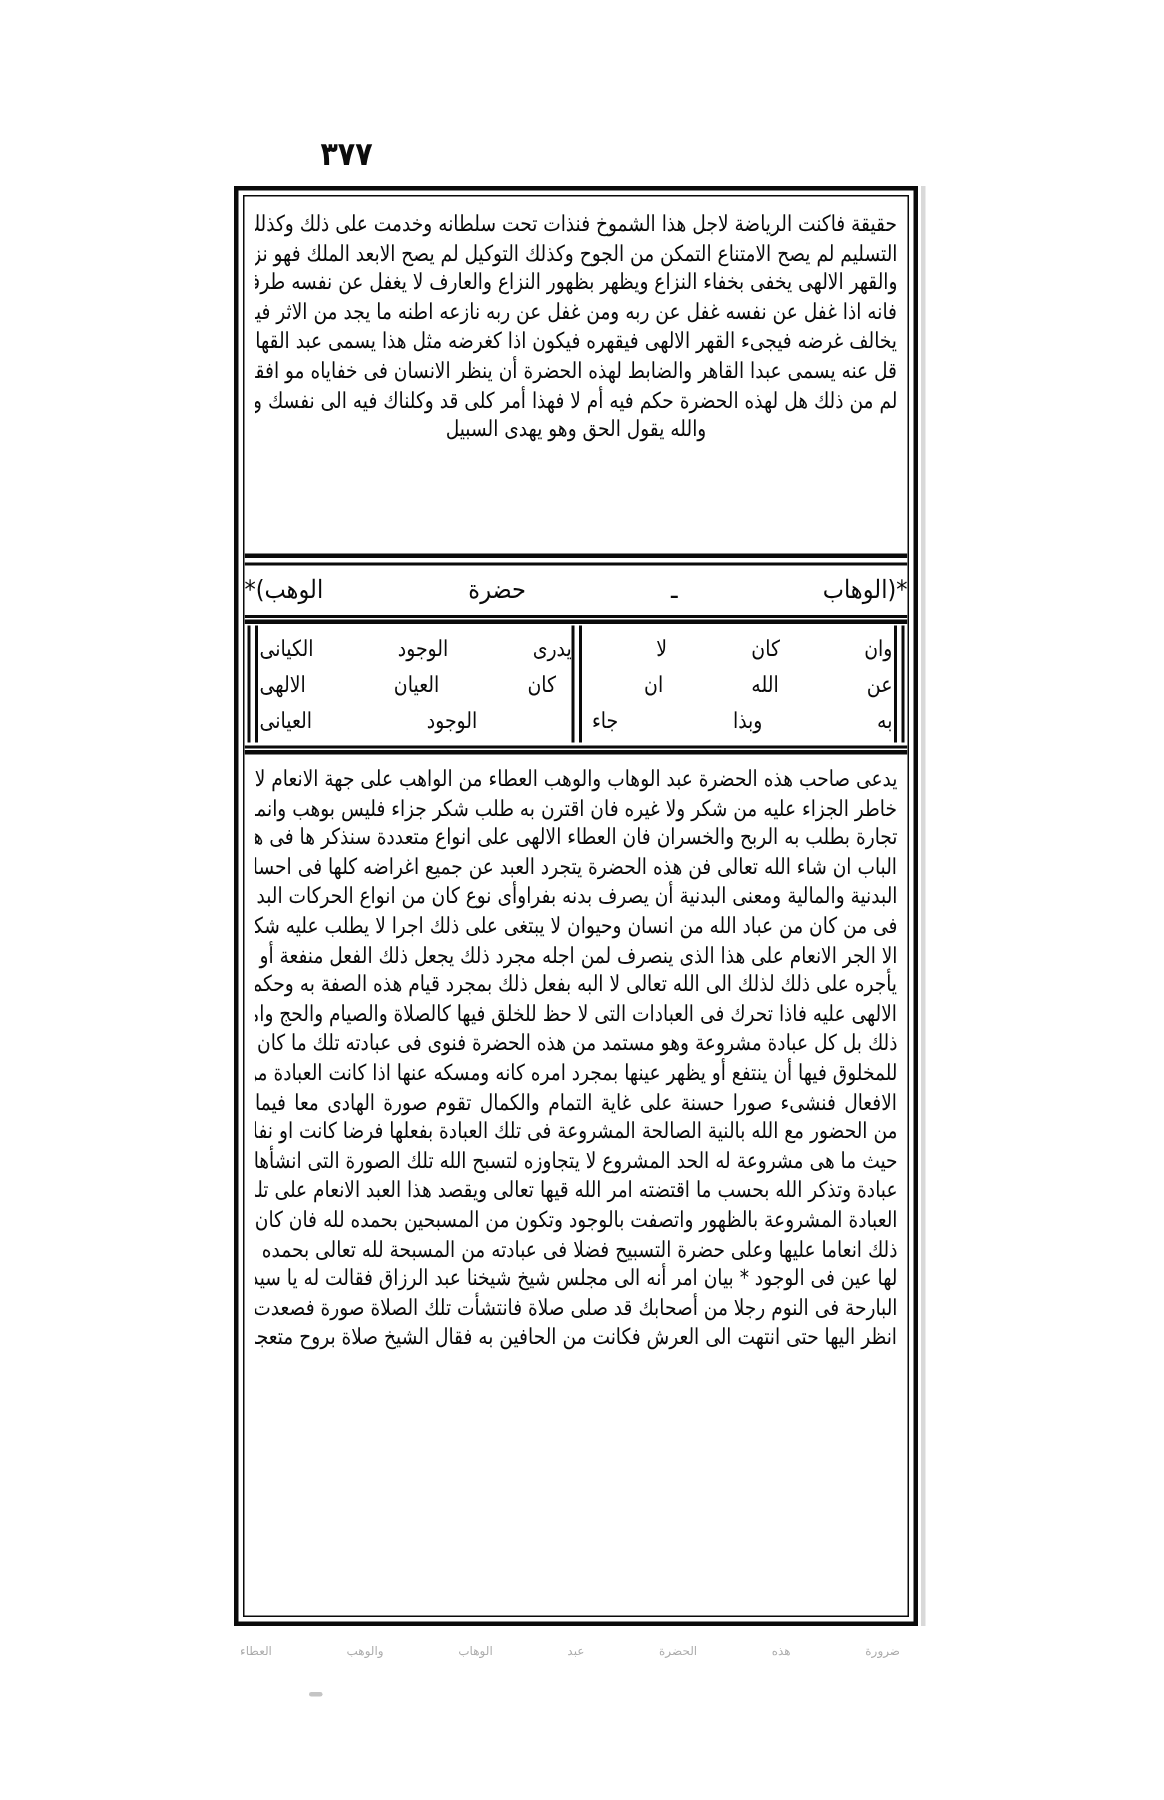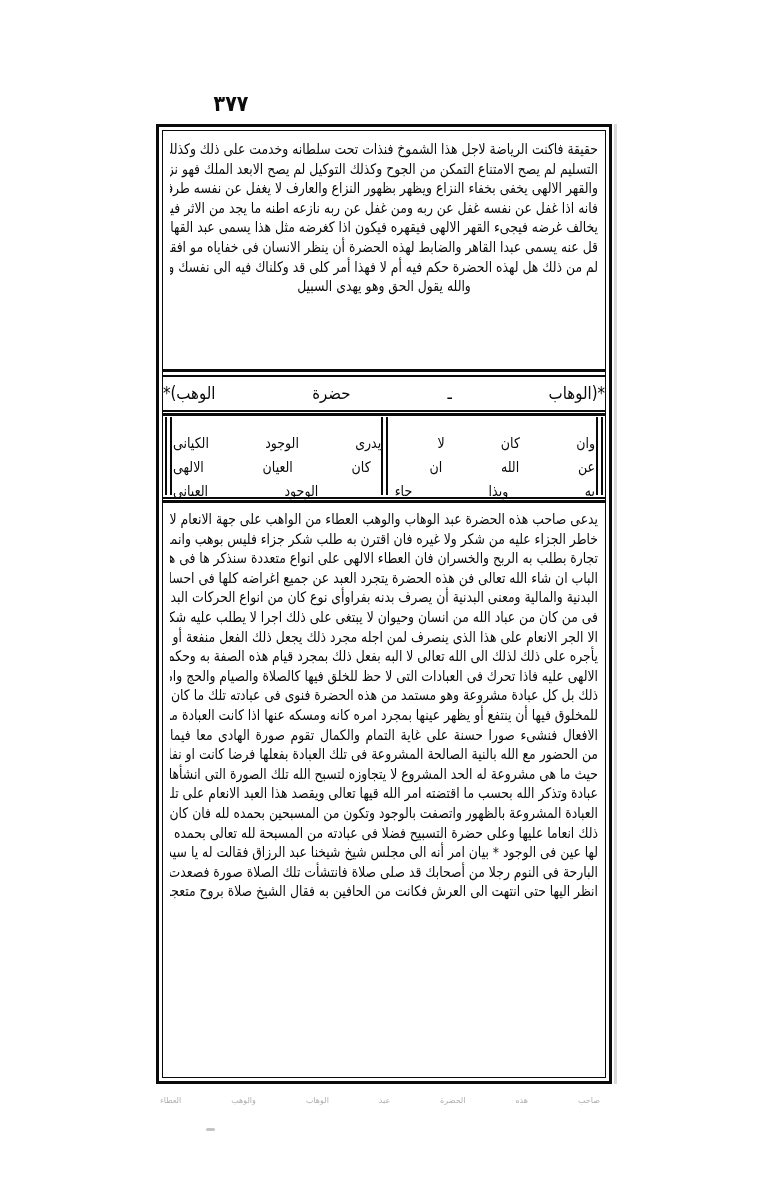--- a/index.html
+++ b/index.html
@@ -133,21 +133,21 @@
     left: 0;
     right: 0;
     top: 286px;
     height: 78px;
     display: flex;
     flex-direction: row;
     direction: rtl;
   }
   .verse-col {
     flex: 1 1 50%;
-    padding: 14px 10px 0 10px;
+    padding: 4px 10px 0 10px;
     box-sizing: border-box;
     position: relative;
   }
   .verse-col .vline {
     direction: rtl;
     white-space: nowrap;
     font-size: 12.6px;
     line-height: 24px;
     height: 24px;
     color: #0a0a0a;
@@ -301,14 +301,14 @@
       <div class="ln">العبادة المشروعة بالظهور واتصفت بالوجود وتكون من المسبحين بحمده لله فان كان قصد</div>
       <div class="ln">ذلك انعاما عليها وعلى حضرة التسبيح فضلا فى عبادته من المسبحة لله تعالى بحمده لم يكن</div>
       <div class="ln">لها عين فى الوجود * بيان امر أنه الى مجلس شيخ شيخنا عبد الرزاق فقالت له يا سيدى أنا</div>
       <div class="ln">البارحة فى النوم رجلا من أصحابك قد صلى صلاة فانتشأت تلك الصلاة صورة فصعدت</div>
       <div class="ln">انظر اليها حتى انتهت الى العرش فكانت من الحافين به فقال الشيخ صلاة بروح متعجبا من ذلك</div>
     </div>
 
   </div>
 </div>
 
-<div id="catchword" class="ar">صاحب هذه الحضرة عبد الوهاب والوهب العطاء</div>
+<div id="catchword" class="ar">ضرورة هذه الحضرة عبد الوهاب والوهب العطاء</div>
 <div id="speck"></div>
 
 </body></html>

